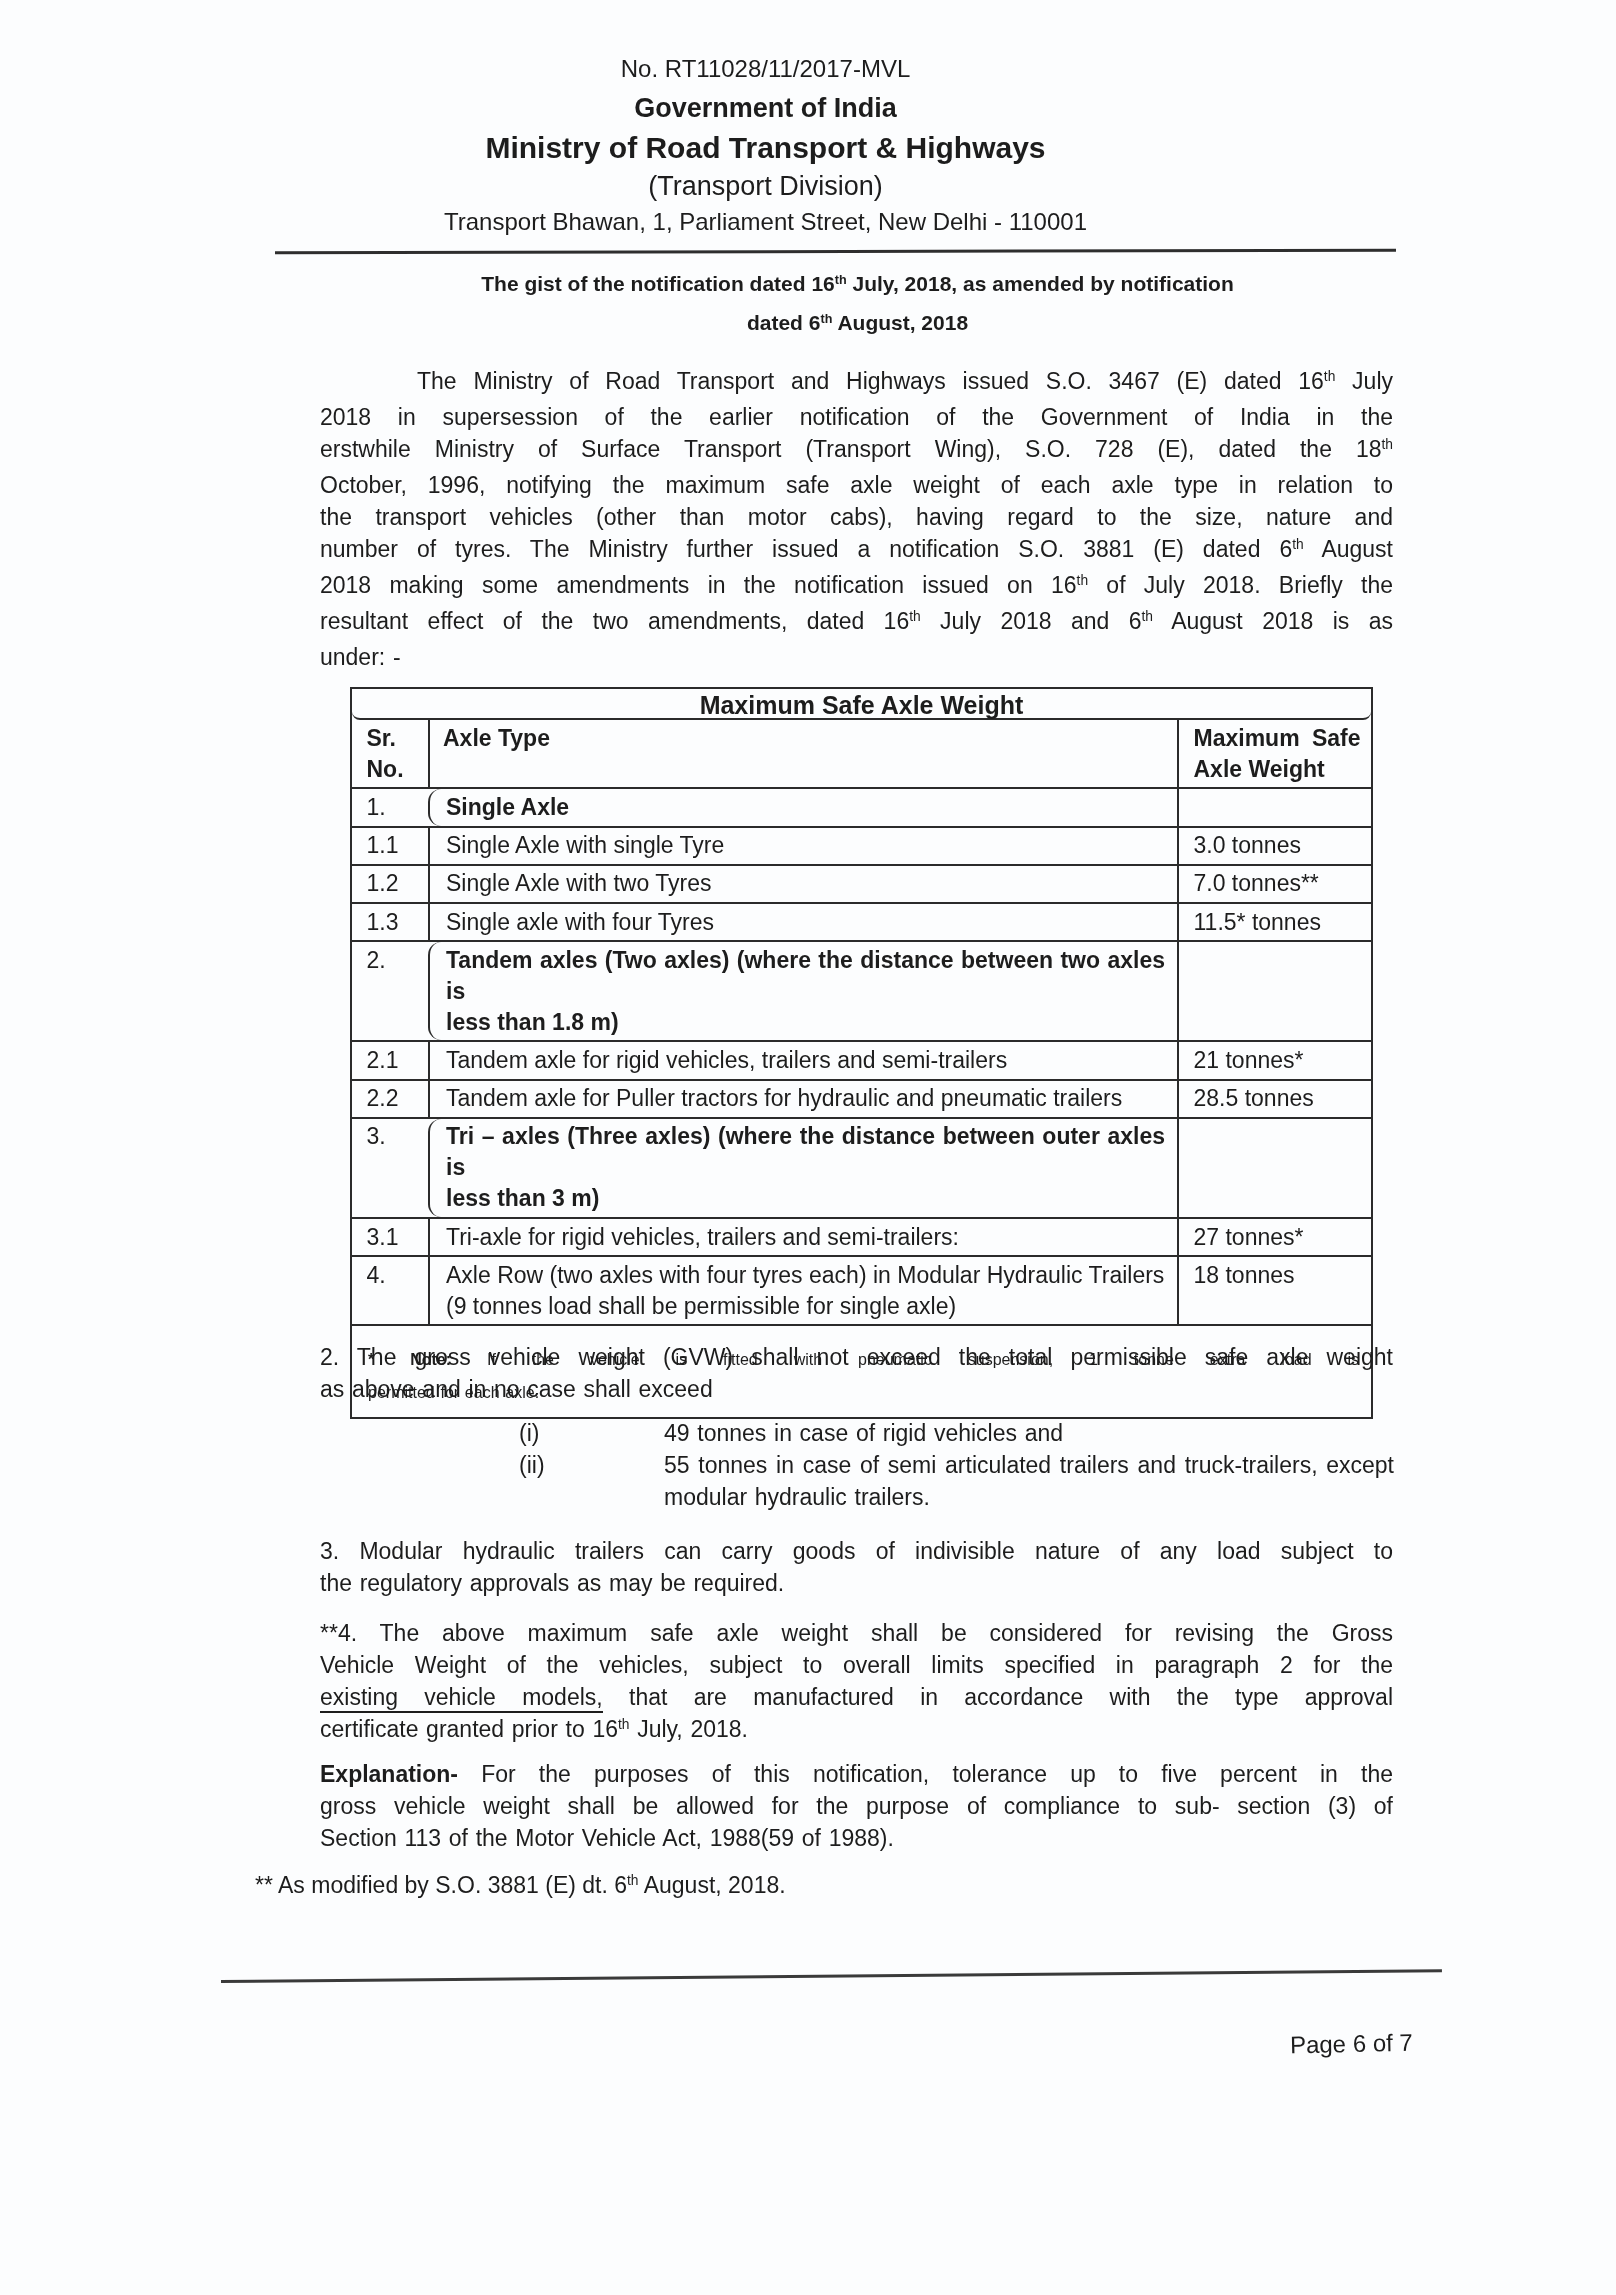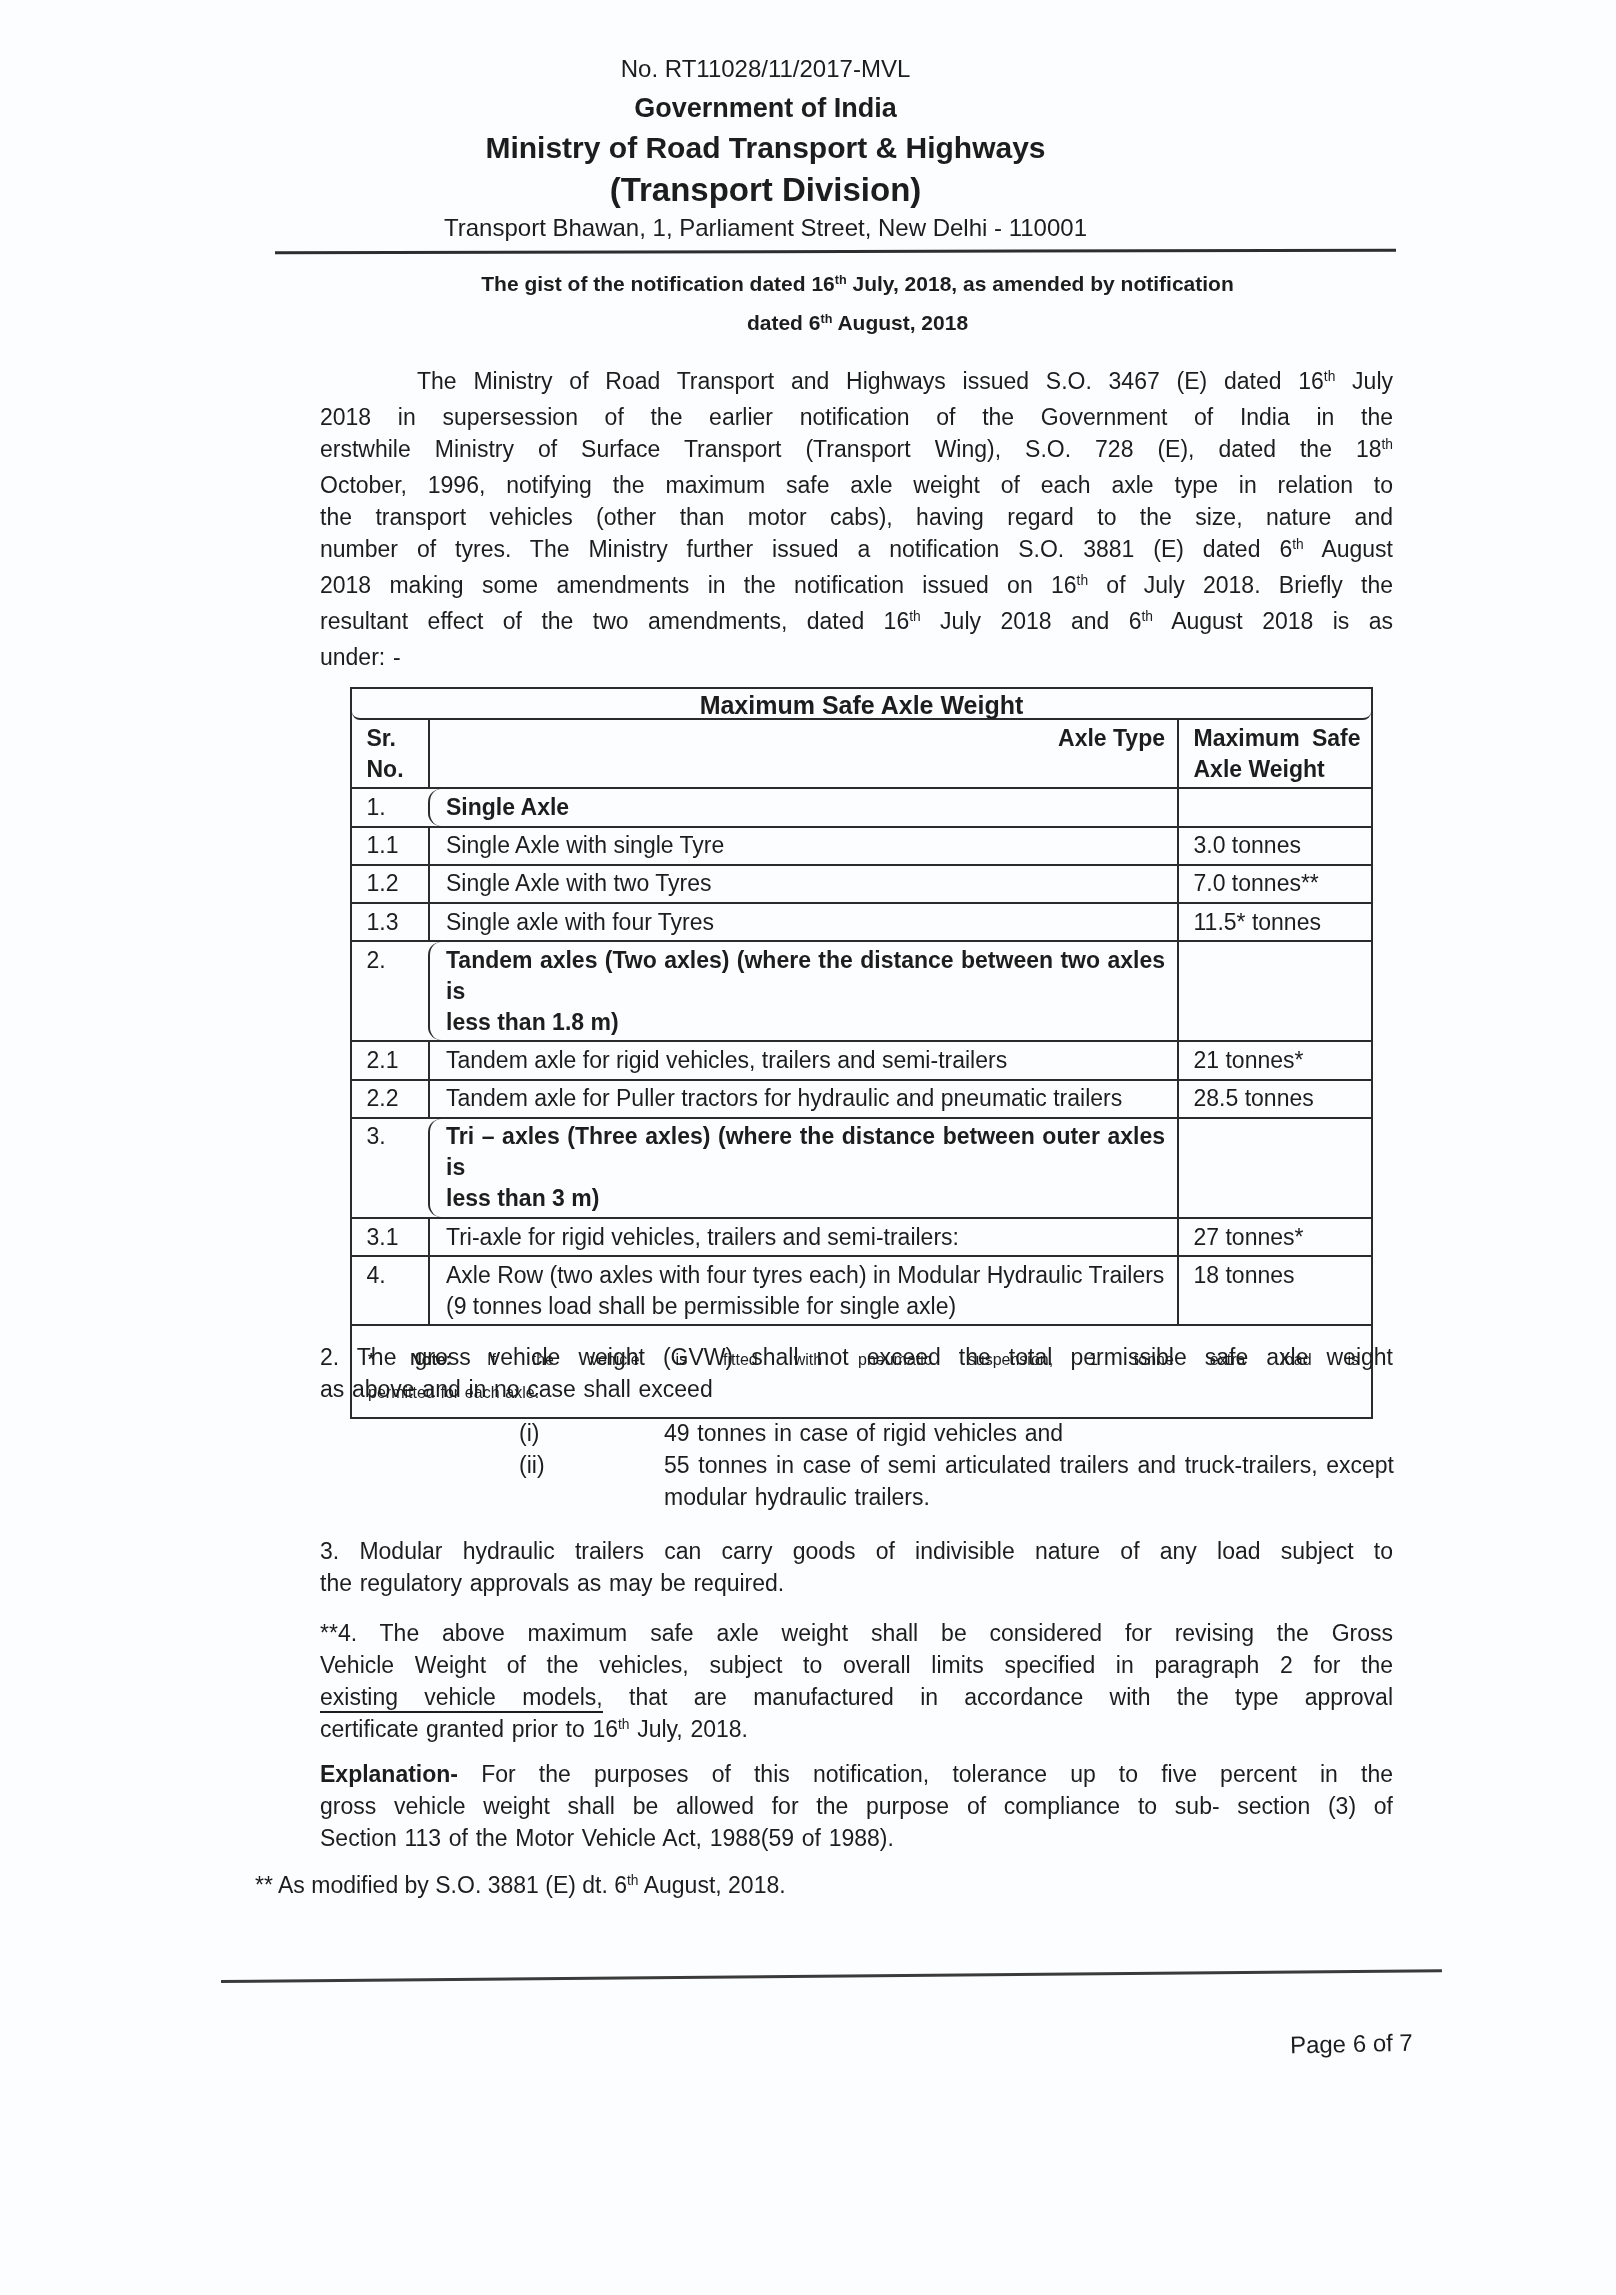--- a/index.html
+++ b/index.html
@@ -22,21 +22,21 @@
   .u{border-bottom:2px solid var(--ink);padding-bottom:1.3px;}
   .sup{font-size:0.60em;vertical-align:baseline;position:relative;top:-0.55em;}
   .tline{min-height:1em;}
   .jline{text-align:justify;text-align-last:justify;}
 
   
   .letterhead{left:276px;top:57px;width:979px;text-align:center;line-height:1.0;}
   .lh-ref{font-size:24px;margin-bottom:14px;}
   .lh-org{font-size:27px;font-weight:700;margin-bottom:10.5px;}
   .lh-min{font-size:30px;font-weight:700;margin-bottom:10px;}
-  .lh-div{font-size:33px;font-weight:700;margin-bottom:10px;}
+  .lh-div{font-size:27px;font-weight:400;margin-bottom:10px;}
   .lh-addr{font-size:24px;}
   .rule-top{left:275px;top:250px;width:1121px;height:3.3px;background:#2e2e2e;transform:rotate(-0.12deg);}
 
   
   .doc-title{left:322px;top:266px;width:1071px;font-size:21px;font-weight:700;line-height:36px;}
 
   
   .bodytext{font-size:23px;line-height:32px;word-spacing:1.3px;}
   .intro{left:320px;top:365px;width:1073px;}
   .para2{left:320px;top:1341px;width:1073px;}
@@ -61,21 +61,21 @@
     height:28px;border-bottom:2px solid var(--line);
     font-weight:700;font-size:25px;text-align:center;
     padding-top:1.3px;box-sizing:content-box;border-radius:8px;
   }
   .trow{display:grid;grid-template-columns:76px 749px 1fr;border-top:2px solid var(--line);}
   .trow.first{border-top:none;}
   .thead-row{min-height:61px;font-weight:700;}
   .c-sr{padding:2.6px 4px 2.6px 14.5px;}
   .c-type{border-left:2px solid var(--line);padding:2.6px 12px 2.6px 16px;}
   .c-wt{border-left:2px solid var(--line);padding:2.6px 10.5px 2.6px 14.5px;}
-  .th-type{text-align:right;padding-left:13px;}
+  .th-type{text-align:left;padding-left:13px;}
   .r-single{min-height:34px;}
   .r-first{min-height:31px;}
   .r-cat{min-height:66px;}
   .r-cat .c-type{font-weight:700;}
   .r-multi{min-height:57px;line-height:31px;}
   .r-31{min-height:35px;}
   .tbl-note{
     border-top:2px solid var(--line);
     min-height:87px;box-sizing:border-box;
     padding:17px 12px 8px 16px;

